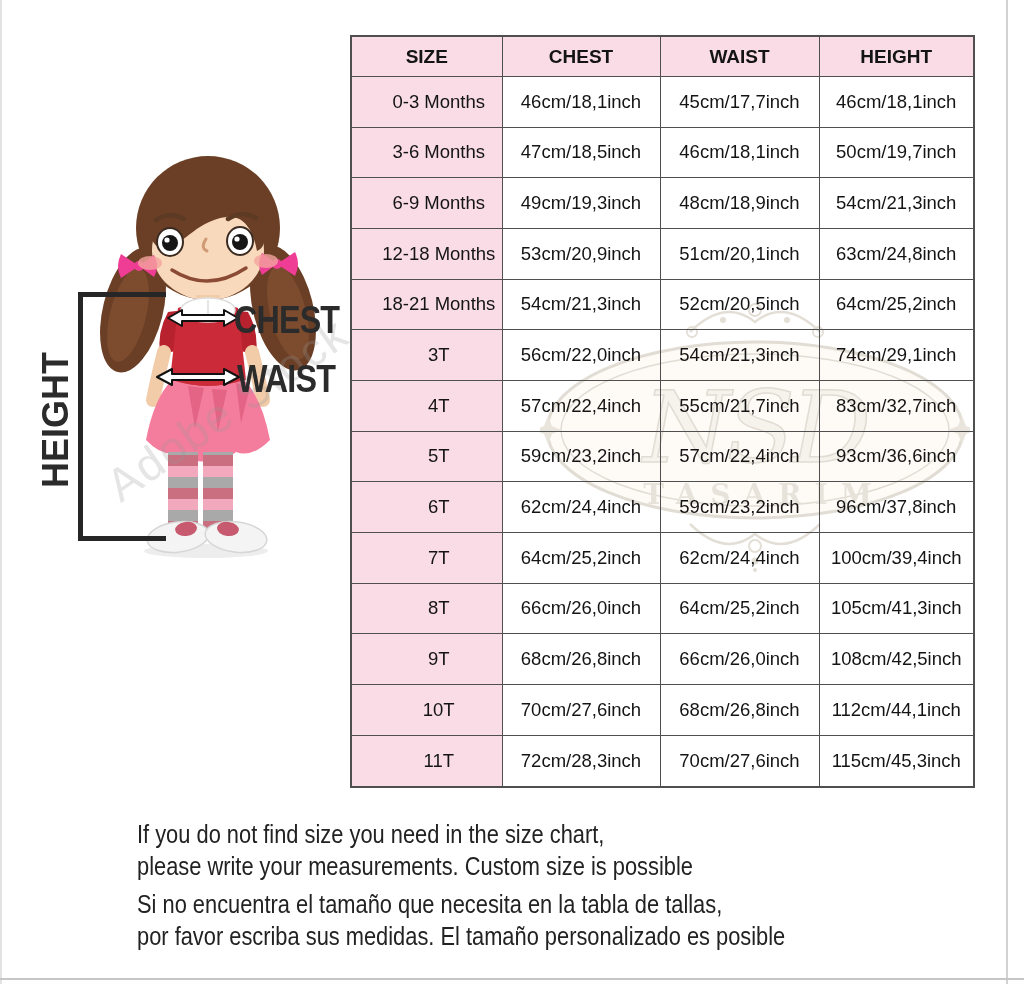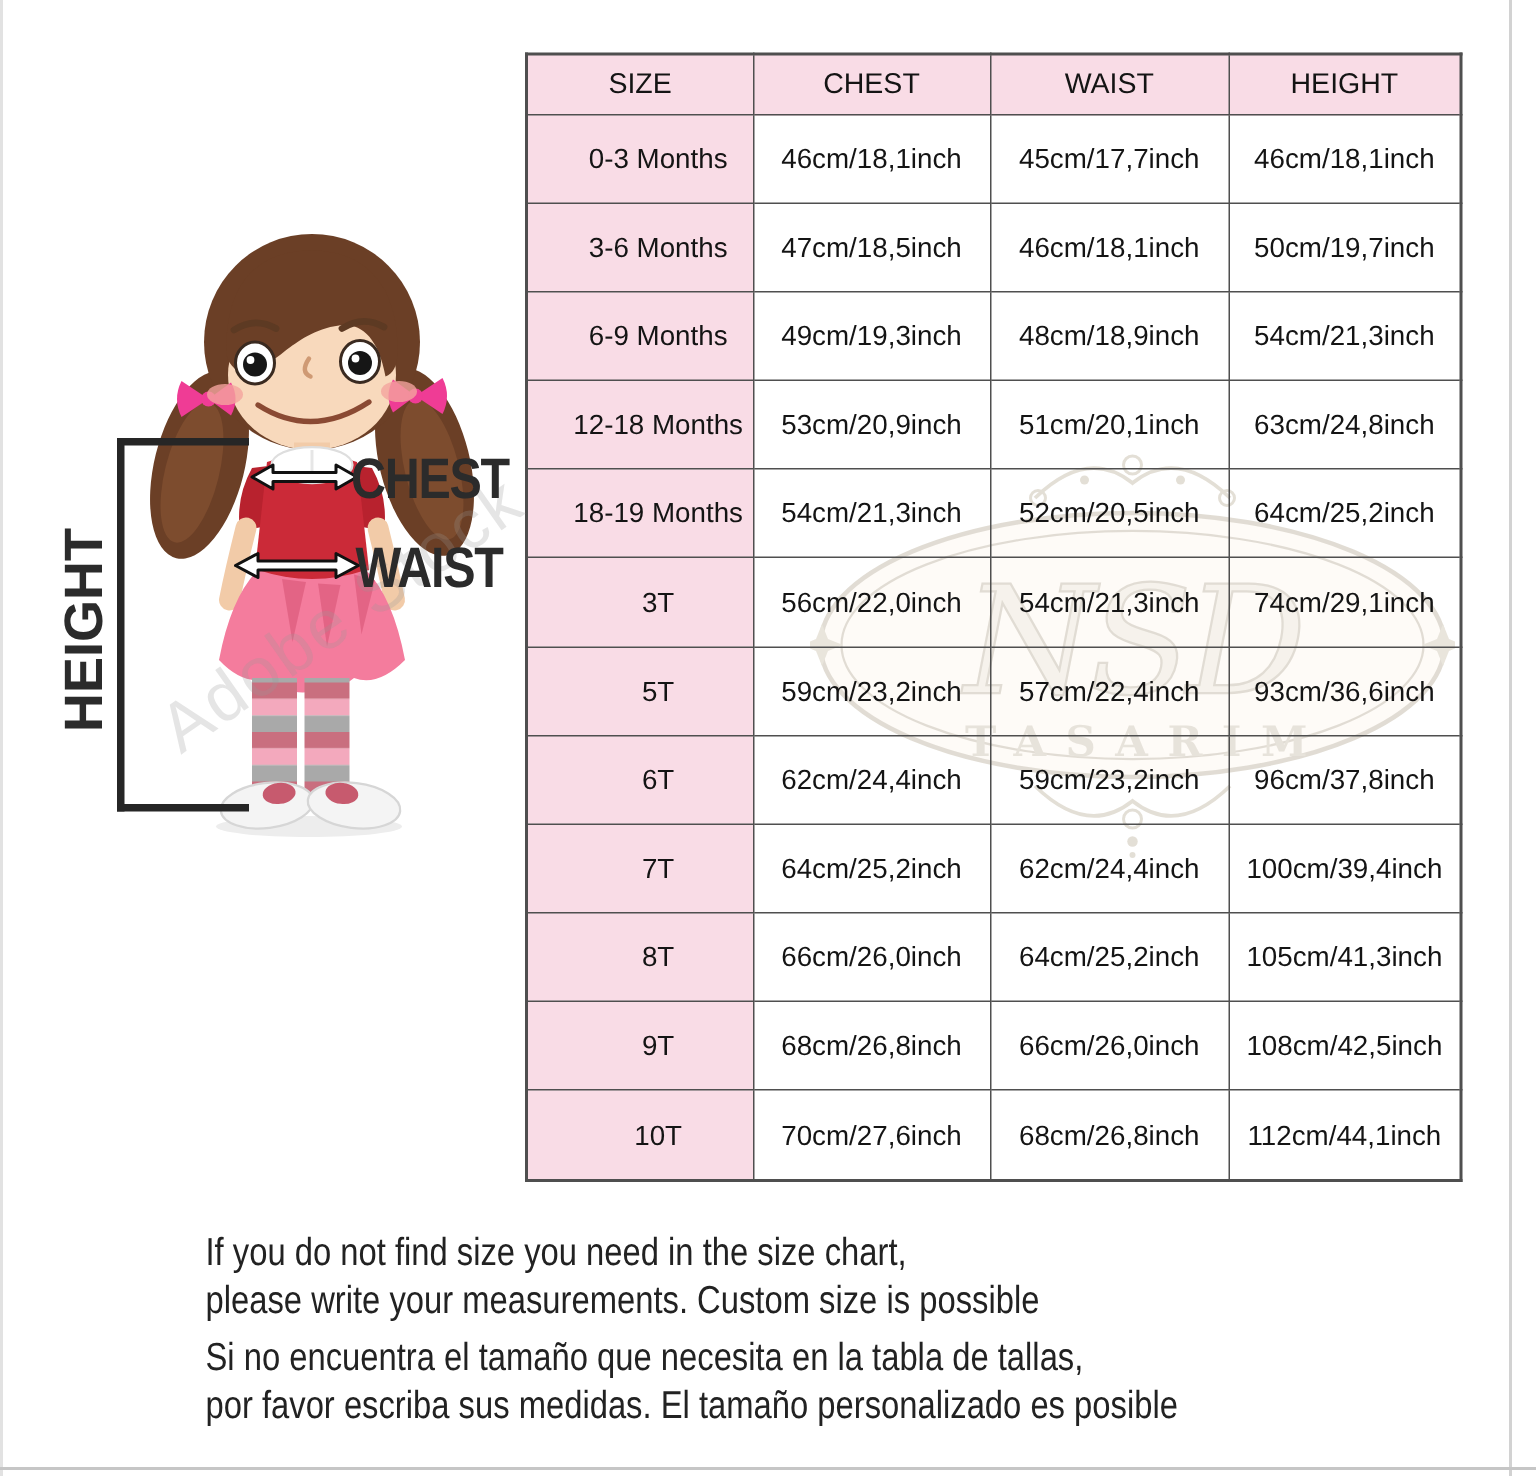--- a/index.html
+++ b/index.html
@@ -11,21 +11,21 @@
   .frame-bottom{position:absolute;left:0;top:978px;width:1024px;height:2px;background:#c6c6c6;}
   .frame-left{position:absolute;left:0;top:0;width:2px;height:984px;background:#e2e2e2;}
 
   
   .table-wrap{position:absolute;left:350px;top:35px;width:623px;height:753px;background:#fff;}
   .ornament{position:absolute;left:190px;top:245px;width:430px;height:295px;opacity:.55;}
   table.size-table{position:relative;z-index:1;border-collapse:collapse;table-layout:fixed;
                    width:623px;height:753px;border:2px solid #4f4f4f;}
   table.size-table th,table.size-table td{border:1px solid #4f4f4f;text-align:center;
                    vertical-align:middle;padding:0;white-space:nowrap;}
-  table.size-table th{background:#f9dce6;font-size:19px;font-weight:400;color:#141414;height:39px;}
+  table.size-table th{background:#f9dce6;font-size:19px;font-weight:700;color:#141414;height:39px;}
   table.size-table td{font-size:18.5px;color:#141414;background:transparent;}
   table.size-table td.size-col{background:#f9dce6;padding-left:24px;}
 
   
   .figure{position:absolute;left:0;top:0;width:350px;height:600px;}
   .stock-mark{position:absolute;left:96px;top:468px;font-size:46px;letter-spacing:2px;
               color:rgba(150,150,150,.25);transform:rotate(-35deg);transform-origin:left top;
               white-space:nowrap;z-index:3;}
   .bracket{position:absolute;background:#262626;z-index:4;}
   .bk-v{left:78px;top:292px;width:5px;height:249px;}
@@ -210,32 +210,38 @@
             <td>48cm/18,9inch</td>
             <td>54cm/21,3inch</td>
           </tr>
           <tr>
             <td class="size-col">12-18 Months</td>
             <td>53cm/20,9inch</td>
             <td>51cm/20,1inch</td>
             <td>63cm/24,8inch</td>
           </tr>
           <tr>
-            <td class="size-col">18-19 Months</td>
+            <td class="size-col">18-21 Months</td>
             <td>54cm/21,3inch</td>
             <td>52cm/20,5inch</td>
             <td>64cm/25,2inch</td>
           </tr>
           <tr>
             <td class="size-col">3T</td>
             <td>56cm/22,0inch</td>
             <td>54cm/21,3inch</td>
             <td>74cm/29,1inch</td>
           </tr>
           <tr>
+            <td class="size-col">4T</td>
+            <td>57cm/22,4inch</td>
+            <td>55cm/21,7inch</td>
+            <td>83cm/32,7inch</td>
+          </tr>
+          <tr>
             <td class="size-col">5T</td>
             <td>59cm/23,2inch</td>
             <td>57cm/22,4inch</td>
             <td>93cm/36,6inch</td>
           </tr>
           <tr>
             <td class="size-col">6T</td>
             <td>62cm/24,4inch</td>
             <td>59cm/23,2inch</td>
             <td>96cm/37,8inch</td>
@@ -257,20 +263,26 @@
             <td>68cm/26,8inch</td>
             <td>66cm/26,0inch</td>
             <td>108cm/42,5inch</td>
           </tr>
           <tr>
             <td class="size-col">10T</td>
             <td>70cm/27,6inch</td>
             <td>68cm/26,8inch</td>
             <td>112cm/44,1inch</td>
           </tr>
+          <tr>
+            <td class="size-col">11T</td>
+            <td>72cm/28,3inch</td>
+            <td>70cm/27,6inch</td>
+            <td>115cm/45,3inch</td>
+          </tr>
         </tbody>
     </table>
   </div>
 
   <div class="notes notes-en">
     <div>If you do not find size you need in the size chart,</div>
     <div>please write your measurements. Custom size is possible</div>
   </div>
   <div class="notes notes-es">
     <div>Si no encuentra el tamaño que necesita en la tabla de tallas,</div>

